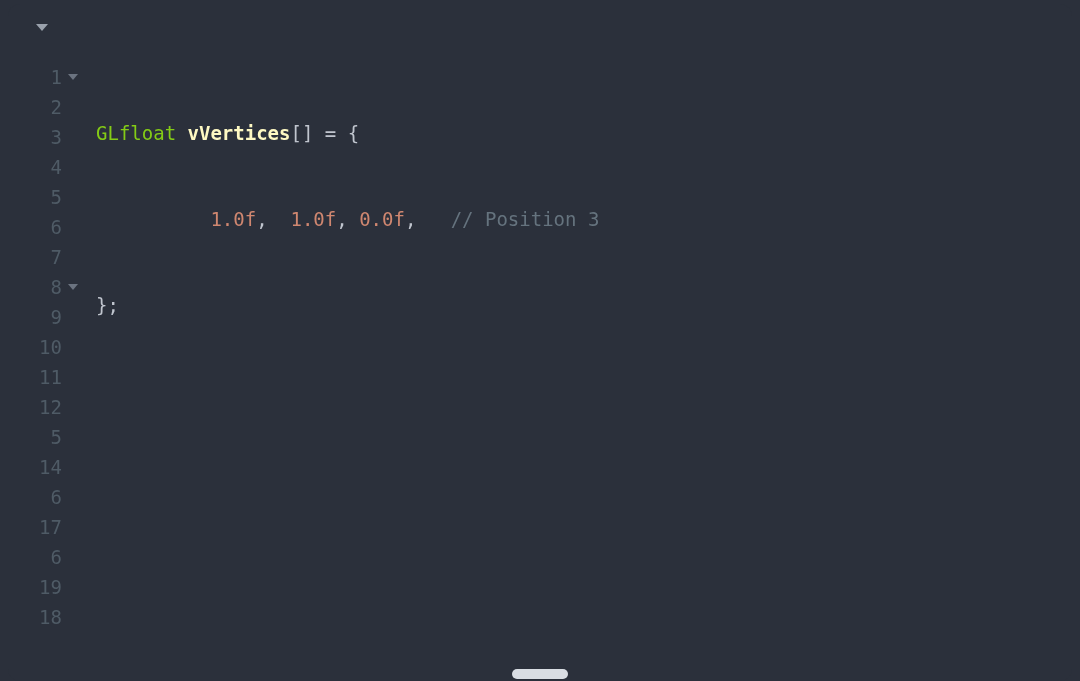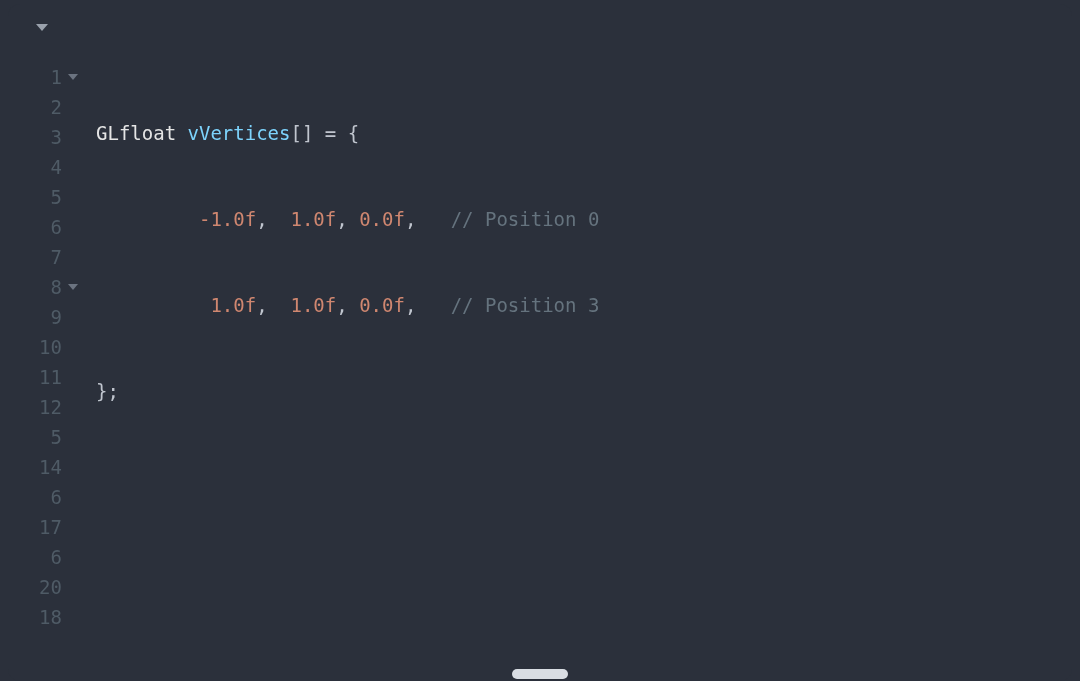--- a/index.html
+++ b/index.html
@@ -63,22 +63,22 @@
     width:0;height:0;
     border-left:5px solid transparent;
     border-right:5px solid transparent;
     border-top:6px solid #6b7380;
   }
   .code {
     padding-left:28px;
     white-space:pre;
   }
   .code-line { height:30px; line-height:30px; font-size:19px; }
-  .tk-type   { color:#e5e5e5; }  
-  .tk-ident  { color:#7dd3fc; }
+  .tk-type   { color:#84cc16; }  
+  .tk-ident  { color:#fef9c3;font-weight:bold; }
   .tk-punc   { color:#c0c5ce; }
   .tk-num    { color:#d08770; }
   .tk-comment{ color:#65737e; }   
   .tk-brace  { color:#c0c5ce; }
   .scroll-handle {
     position:absolute;
     bottom:2px;
     left:50%;
     transform:translateX(-50%);
     width:56px;
@@ -108,27 +108,26 @@
         <div class="gutter-line"><span>8</span><span class="fold-icon"></span></div>
         <div class="gutter-line">9</div>
         <div class="gutter-line">10</div>
         <div class="gutter-line">11</div>
         <div class="gutter-line">12</div>
         <div class="gutter-line">5</div>
         <div class="gutter-line">14</div>
         <div class="gutter-line">6</div>
         <div class="gutter-line">17</div>
         <div class="gutter-line">6</div>
-        <div class="gutter-line">20</div>
+        <div class="gutter-line">19</div>
         <div class="gutter-line">18</div>
       </div>
 
       <div class="code">
         <div class="code-line"><span class="tk-type">GLfloat</span> <span class="tk-ident">vVertices</span><span class="tk-punc">[]</span><span class="tk-punc"> = </span><span class="tk-brace">{</span></div>
-        <div class="code-line"><span>         </span><span class="tk-num">-1.0f</span><span class="tk-punc">,  </span><span class="tk-num">1.0f</span><span class="tk-punc">, </span><span class="tk-num">0.0f</span><span class="tk-punc">,   </span><span class="tk-comment">// Position 0</span></div>
         <div class="code-line"><span>          </span><span class="tk-num">1.0f</span><span class="tk-punc">,  </span><span class="tk-num">1.0f</span><span class="tk-punc">, </span><span class="tk-num">0.0f</span><span class="tk-punc">,   </span><span class="tk-comment">// Position 3</span></div>
         <div class="code-line"><span class="tk-punc">};</span></div>
         <div class="code-line"><span></span></div>
         
         
         
         
         
         
         

